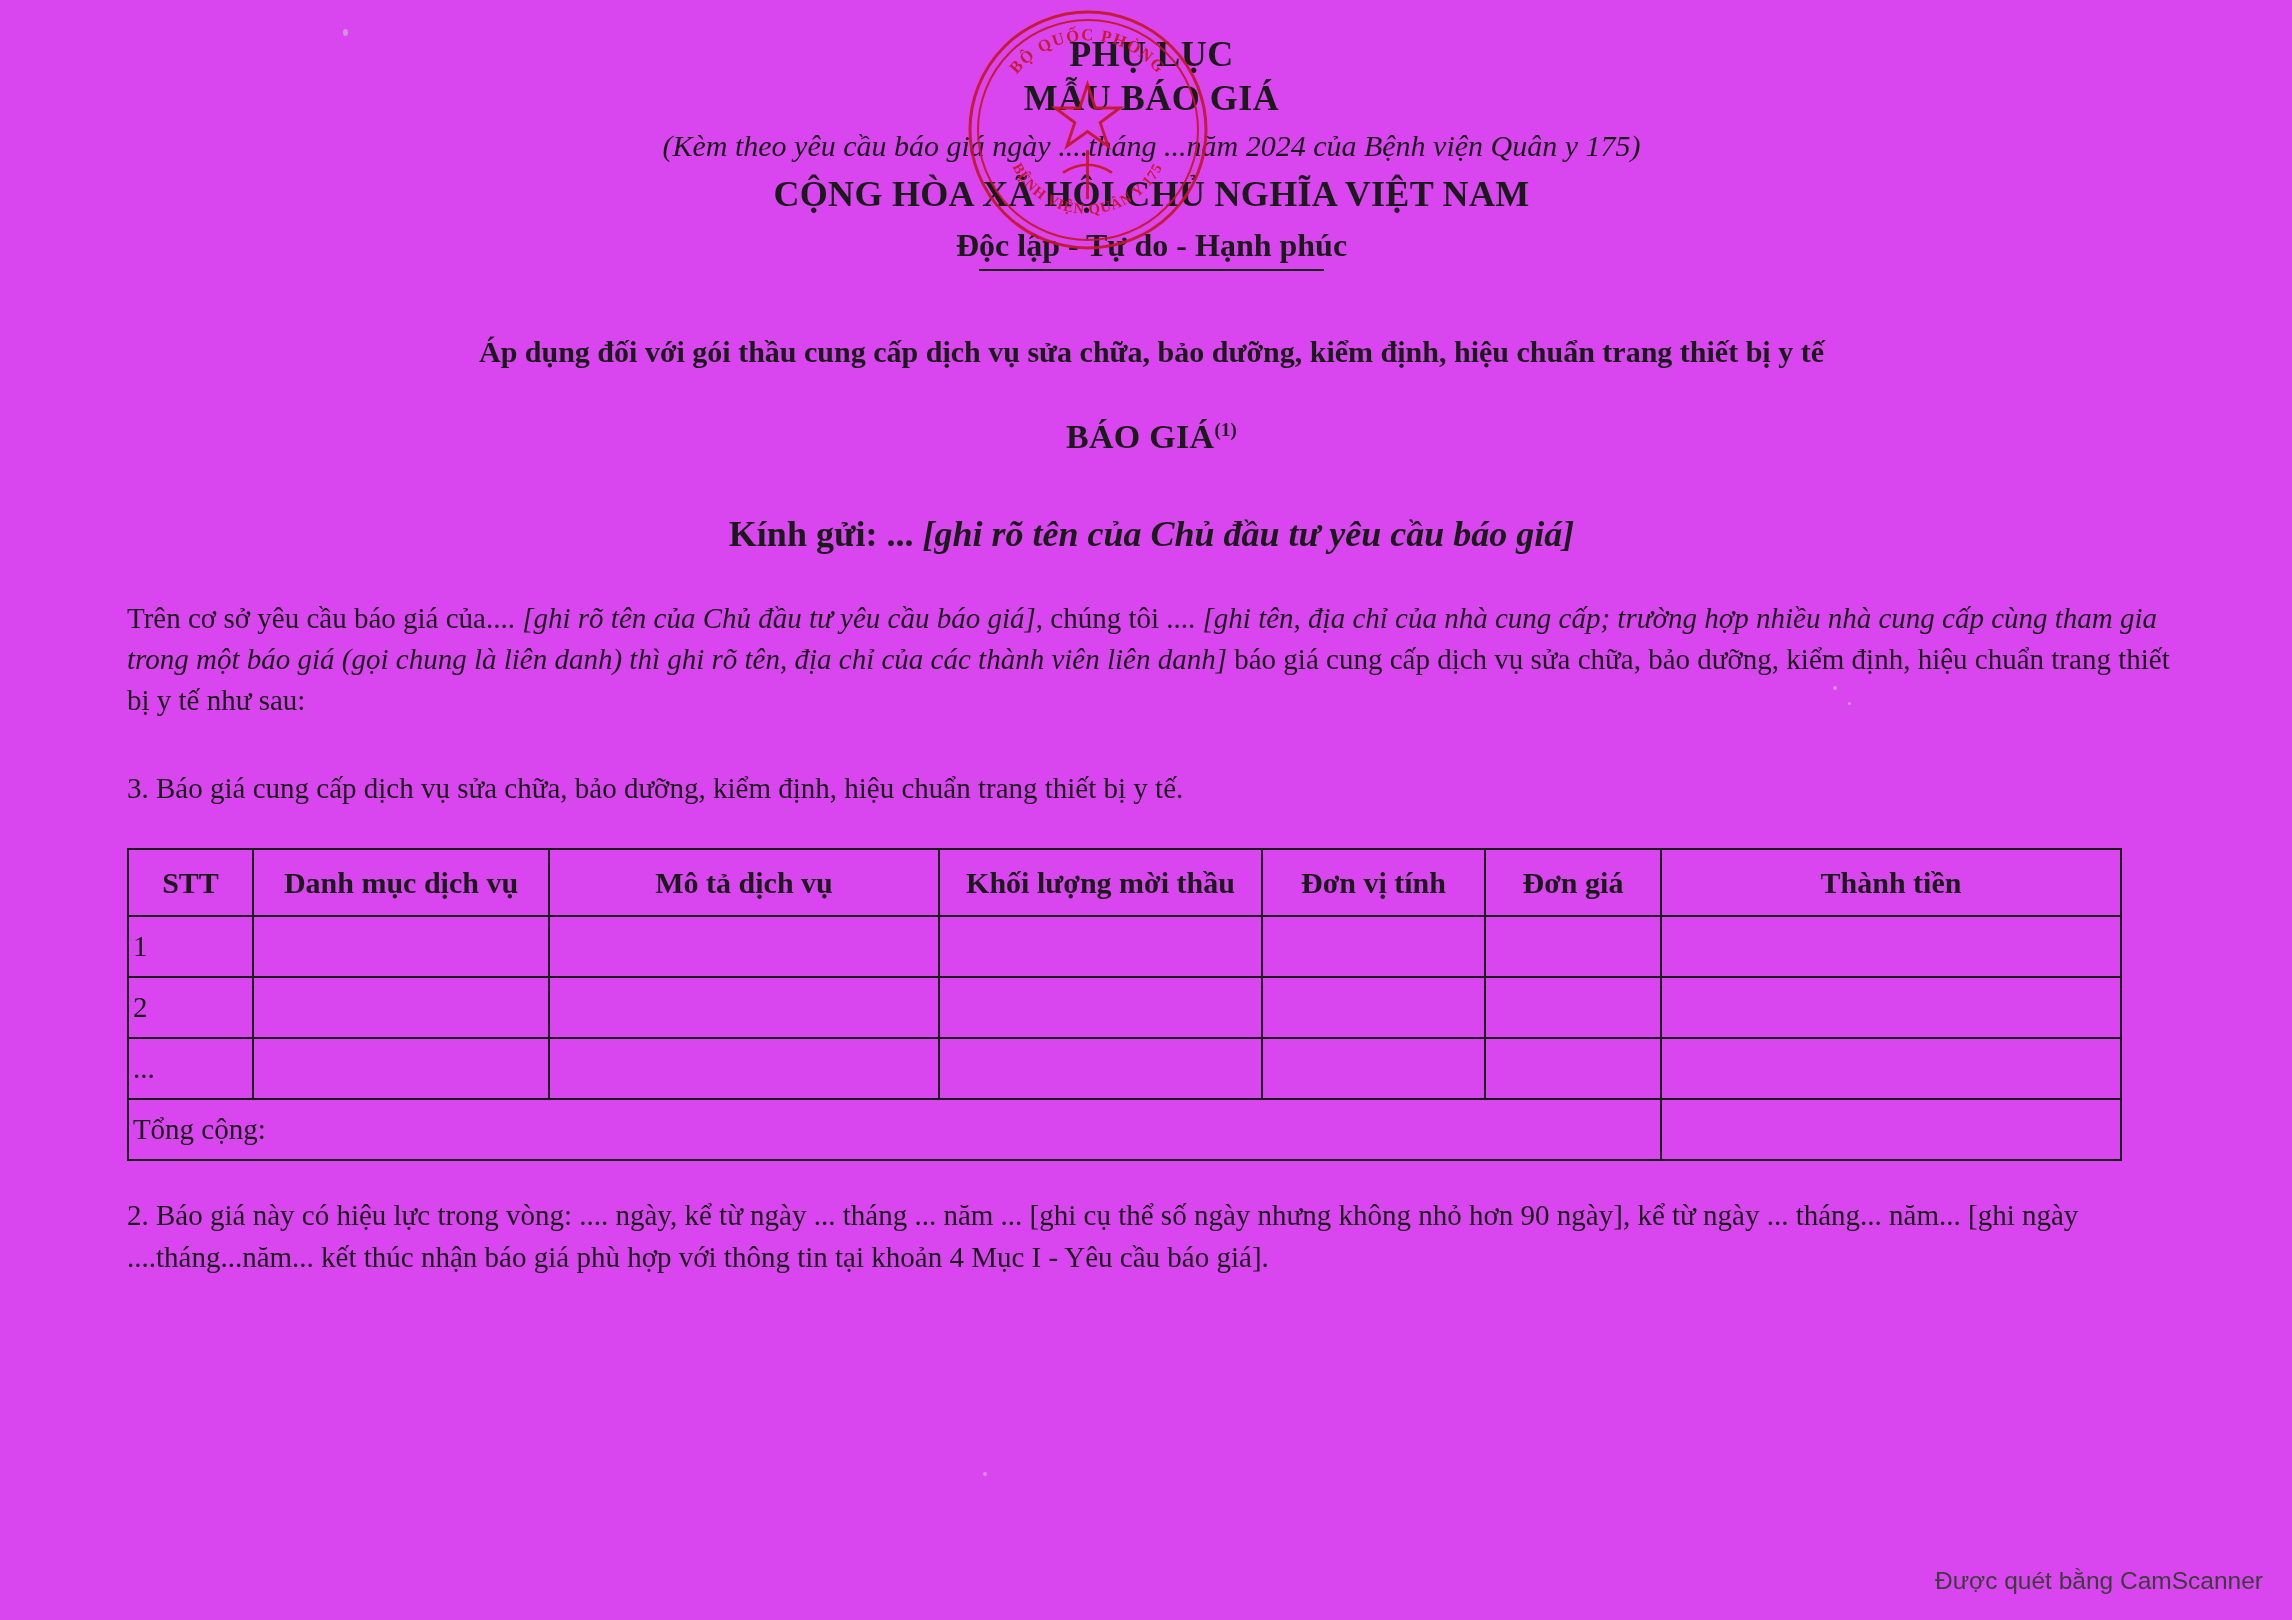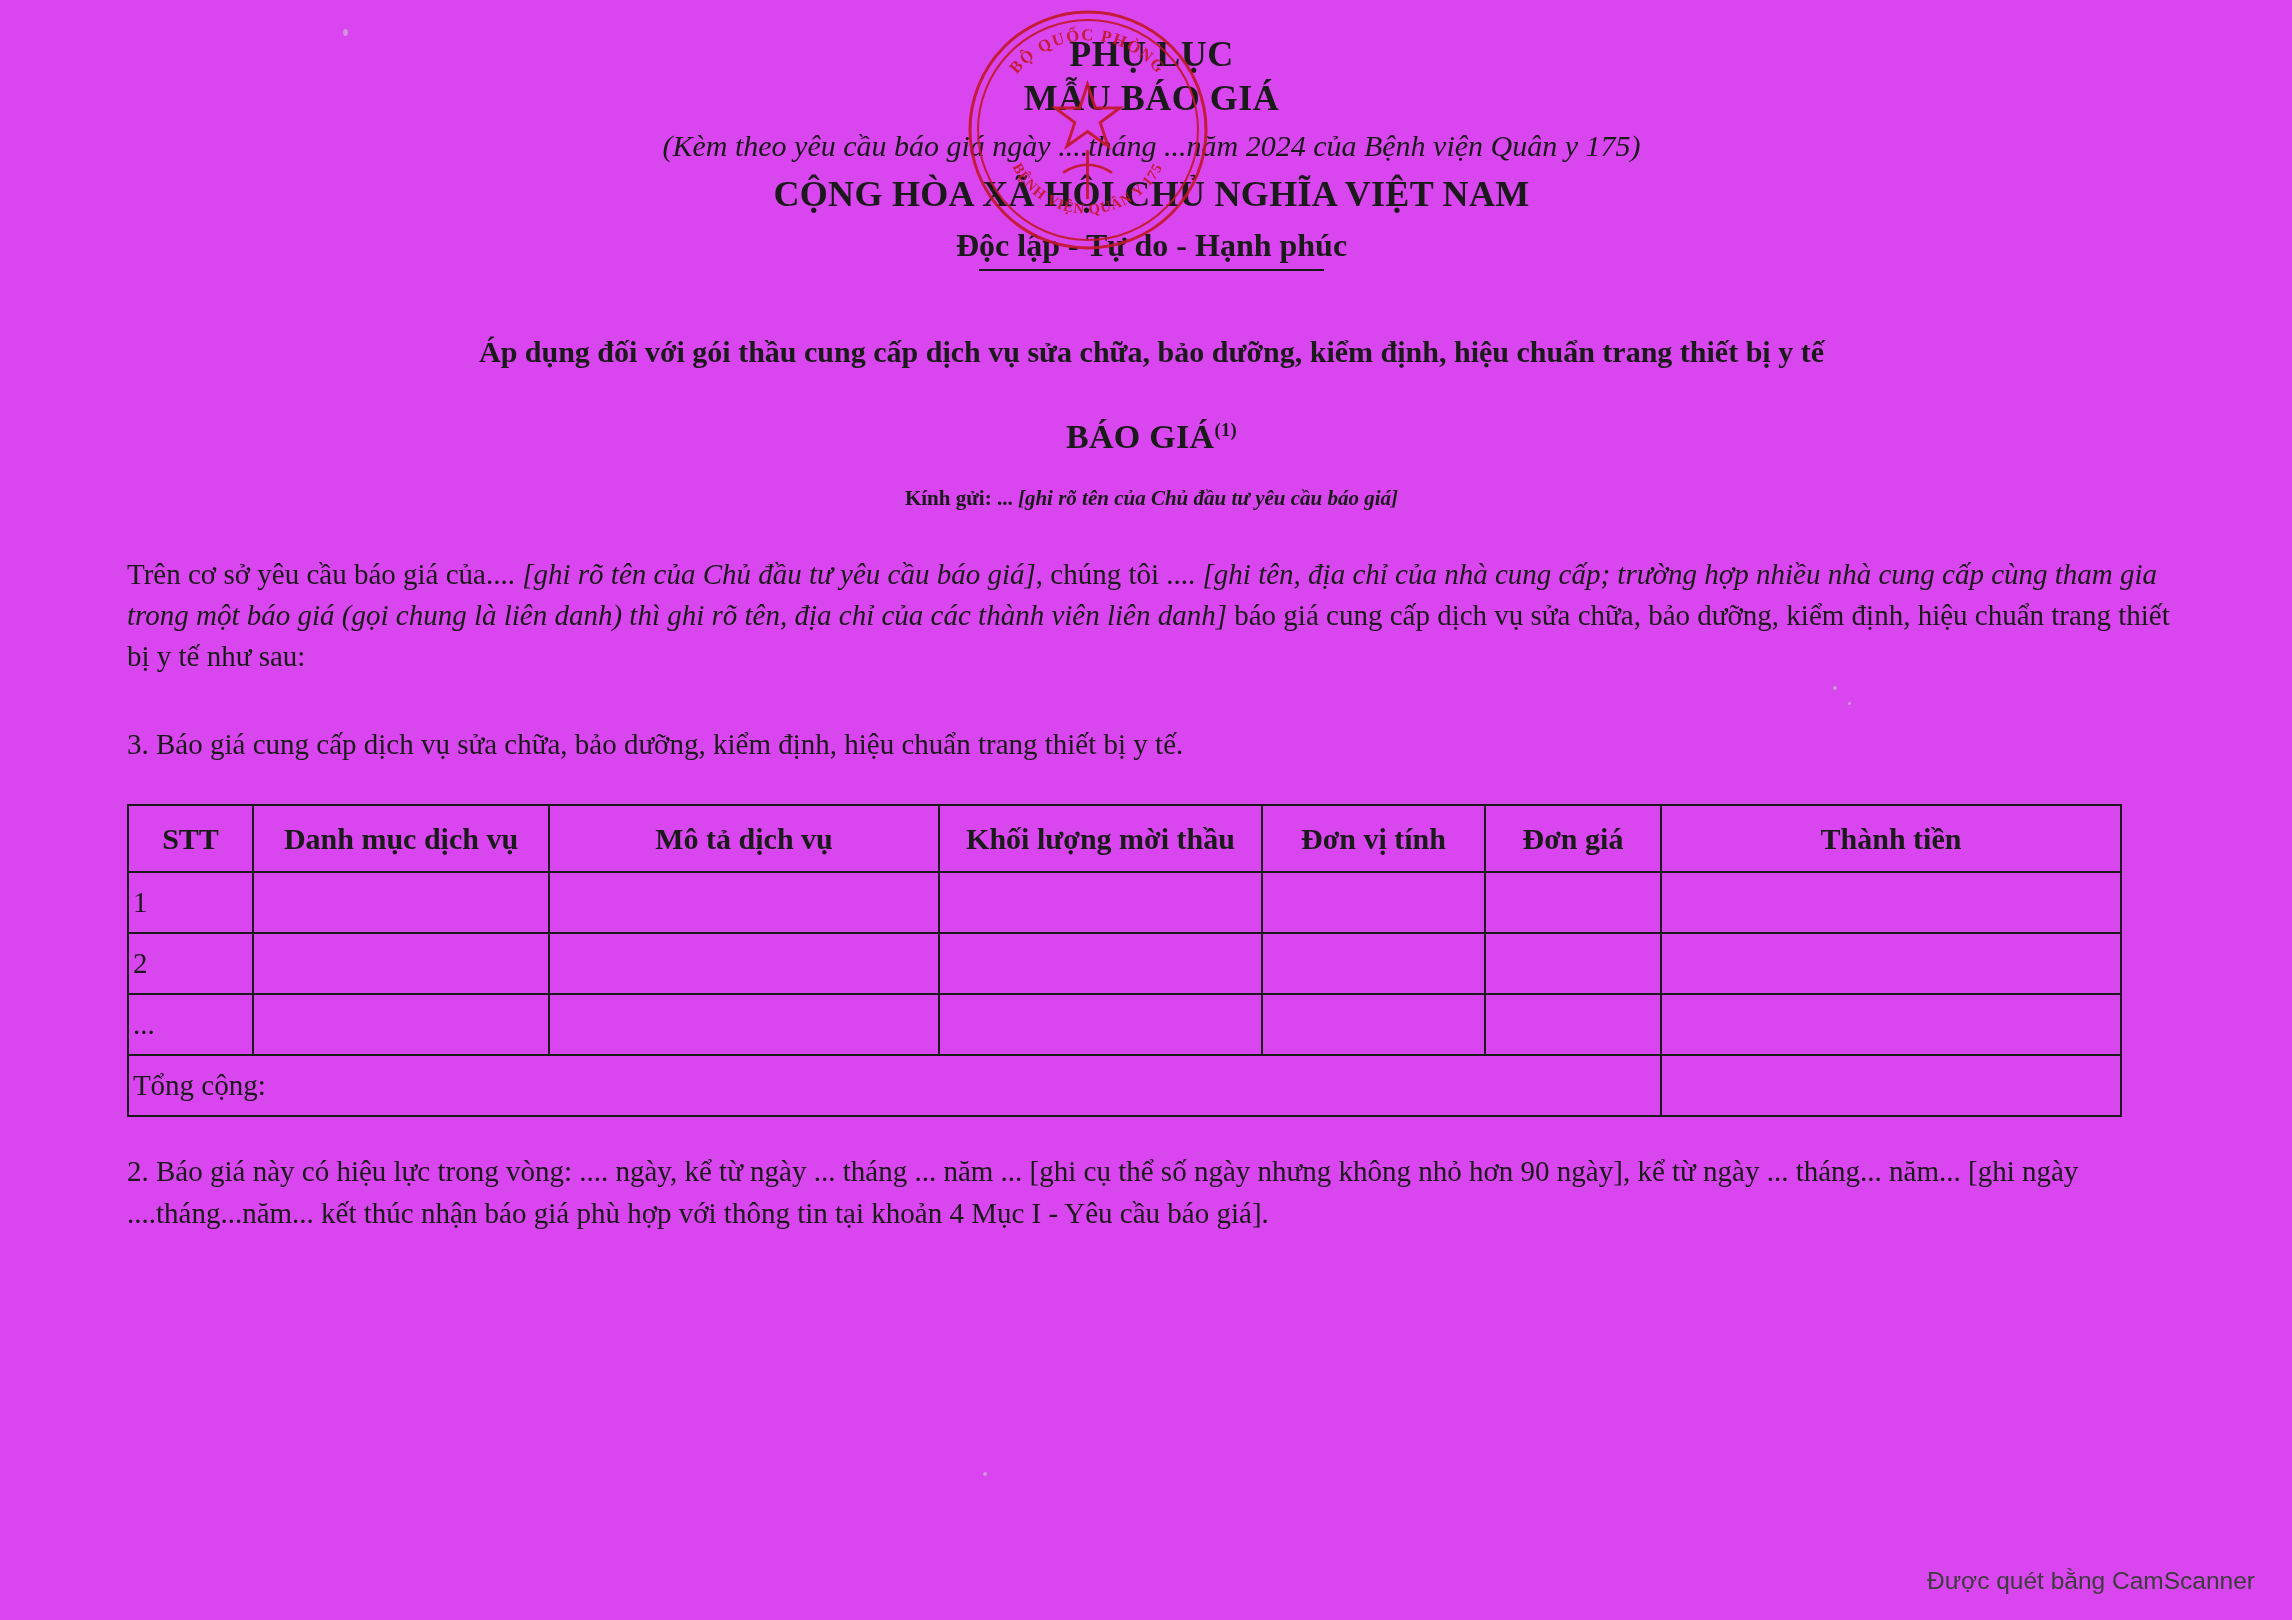--- a/index.html
+++ b/index.html
@@ -91,23 +91,23 @@
     font-weight: bold;
     margin-top: 47px;
     letter-spacing: 0.3px;
   }
   .t-baogia sup {
     font-size: 18.6px;
     font-weight: bold;
     vertical-align: super;
   }
   .t-kinhgui {
-    font-size: 21px;
-    font-weight: bold;
-    margin-top: 30px;
+    font-size: 36px;
+    font-weight: bold;
+    margin-top: 57px;
   }
   .t-kinhgui .ital {
     font-style: italic;
   }
 
   .para {
     font-size: 29px;
     line-height: 1.42;
     margin-top: 43px;
     text-align: left;
@@ -183,21 +183,21 @@
     left: 50%;
     top: 50%;
     transform: translate(-50%,-50%);
   }
   .seal .ring-outer { width: 233px; height: 233px; }
   .seal .ring-inner { width: 218px; height: 218px; border-width: 2px; }
   .seal svg { position: absolute; left: 0; top: 0; }
 
   .footer {
     position: absolute;
-    right: 38px;
+    right: 30px;
     bottom: 25.5px;
     font-family: "Liberation Sans", sans-serif;
     font-size: 24.5px;
     color: #3c3c3c;
   }
 </style>
 </head>
 <body>
 
 <div class="page">

